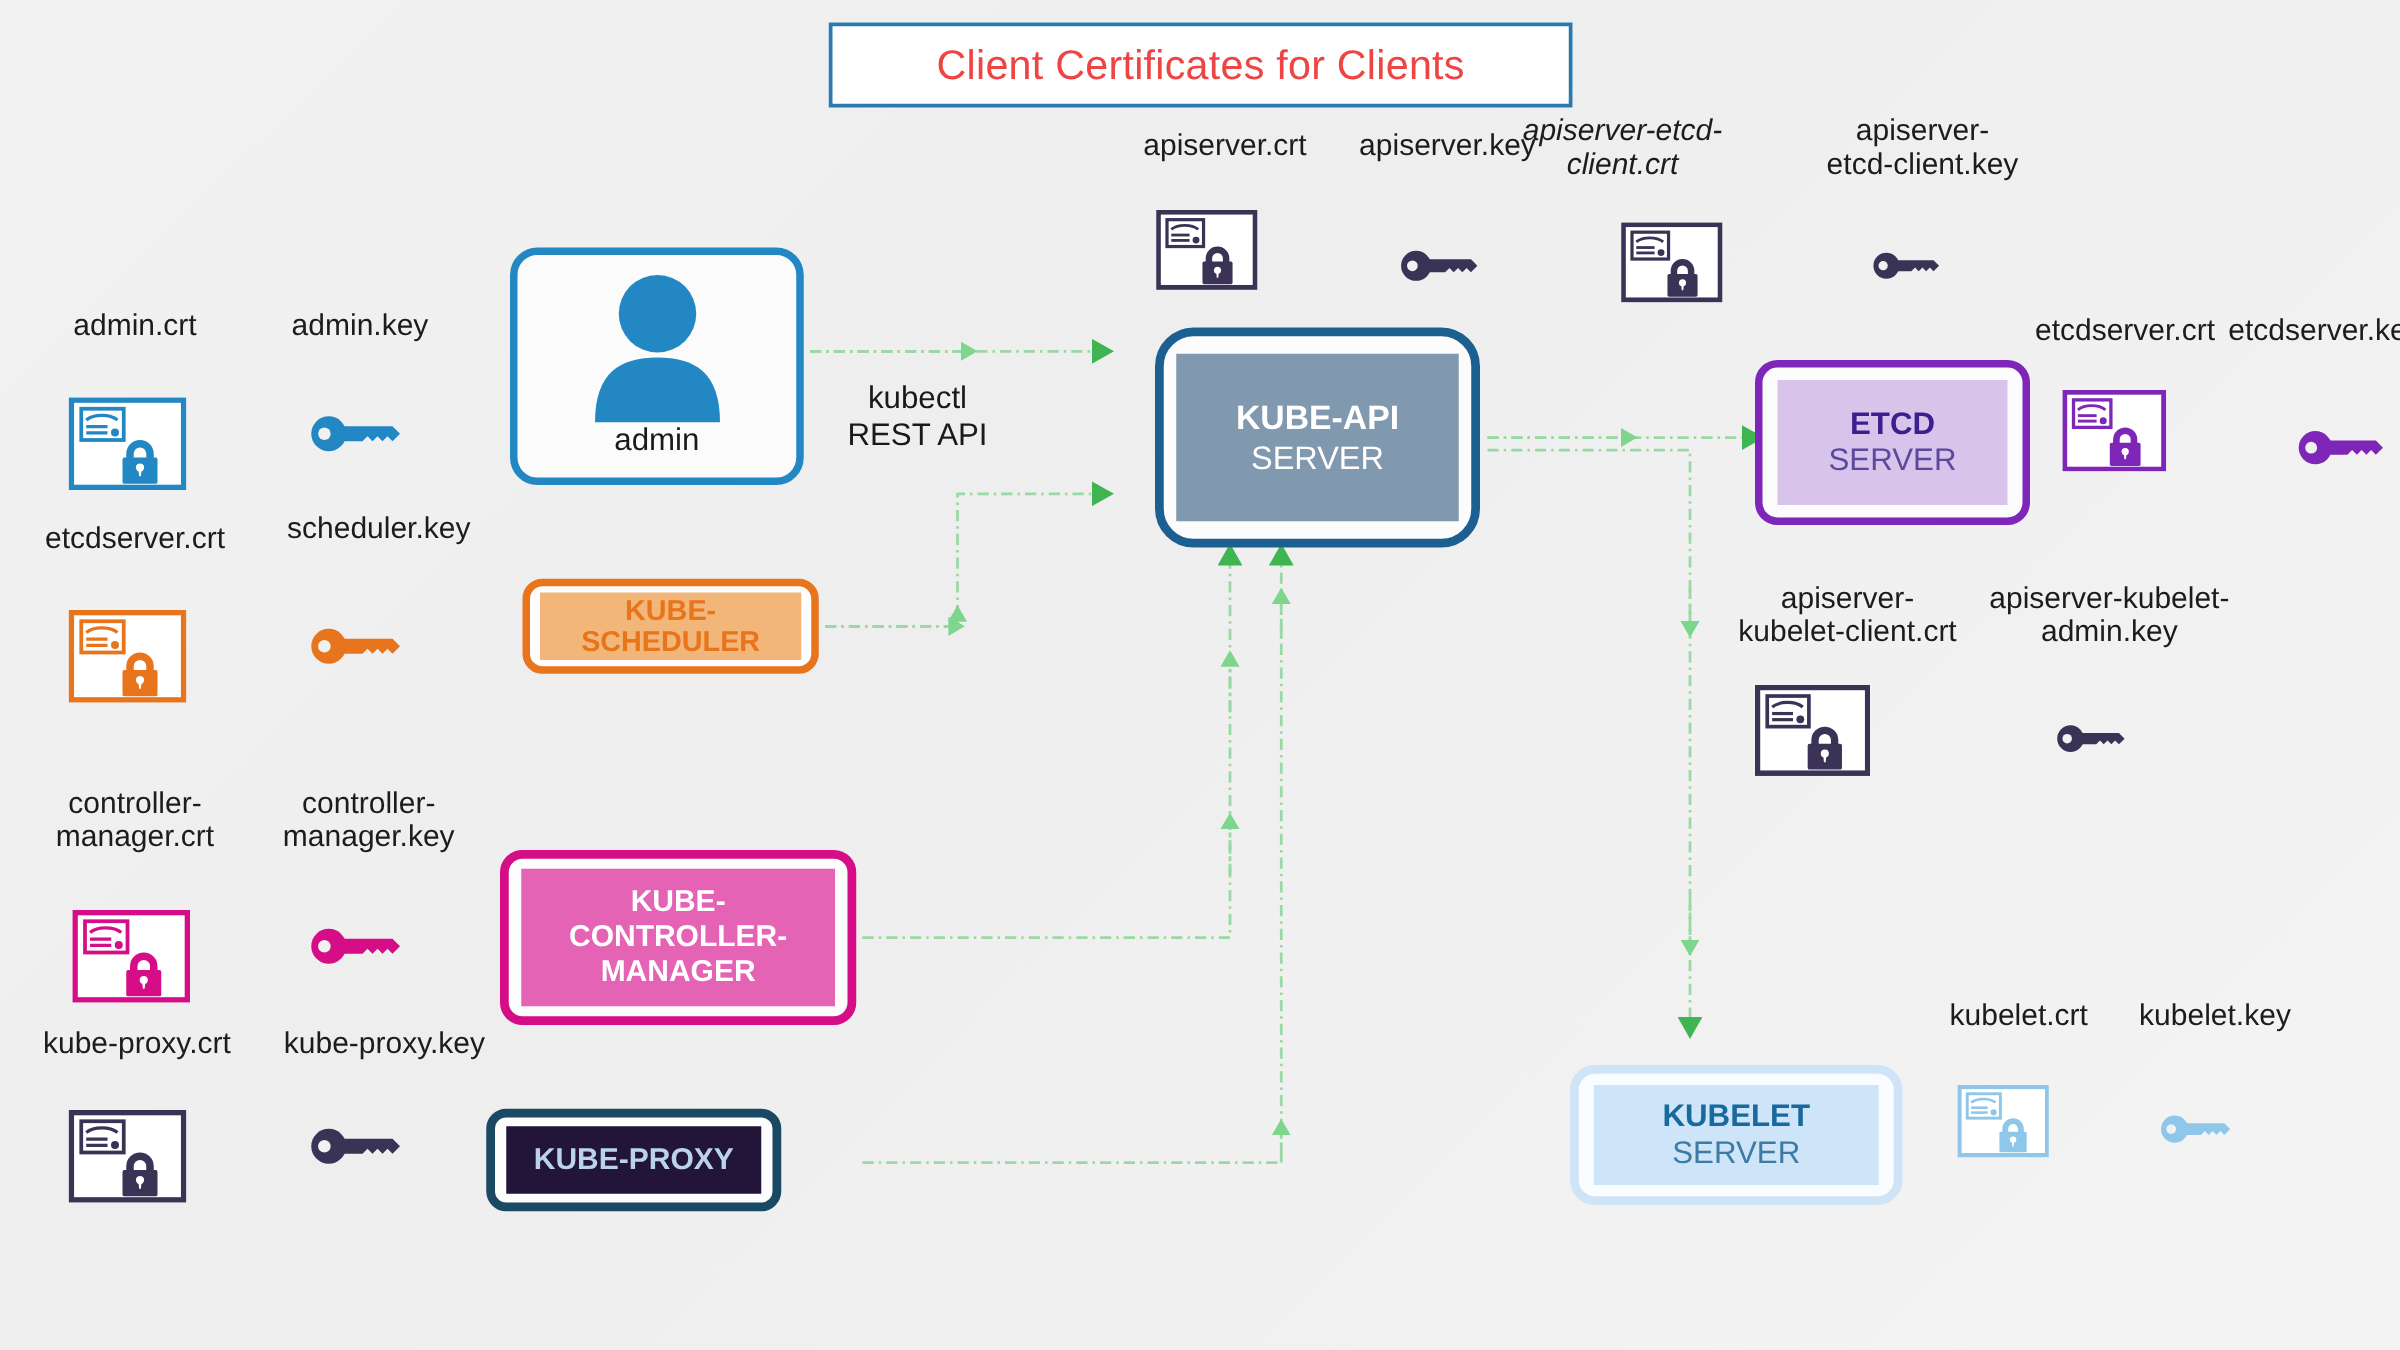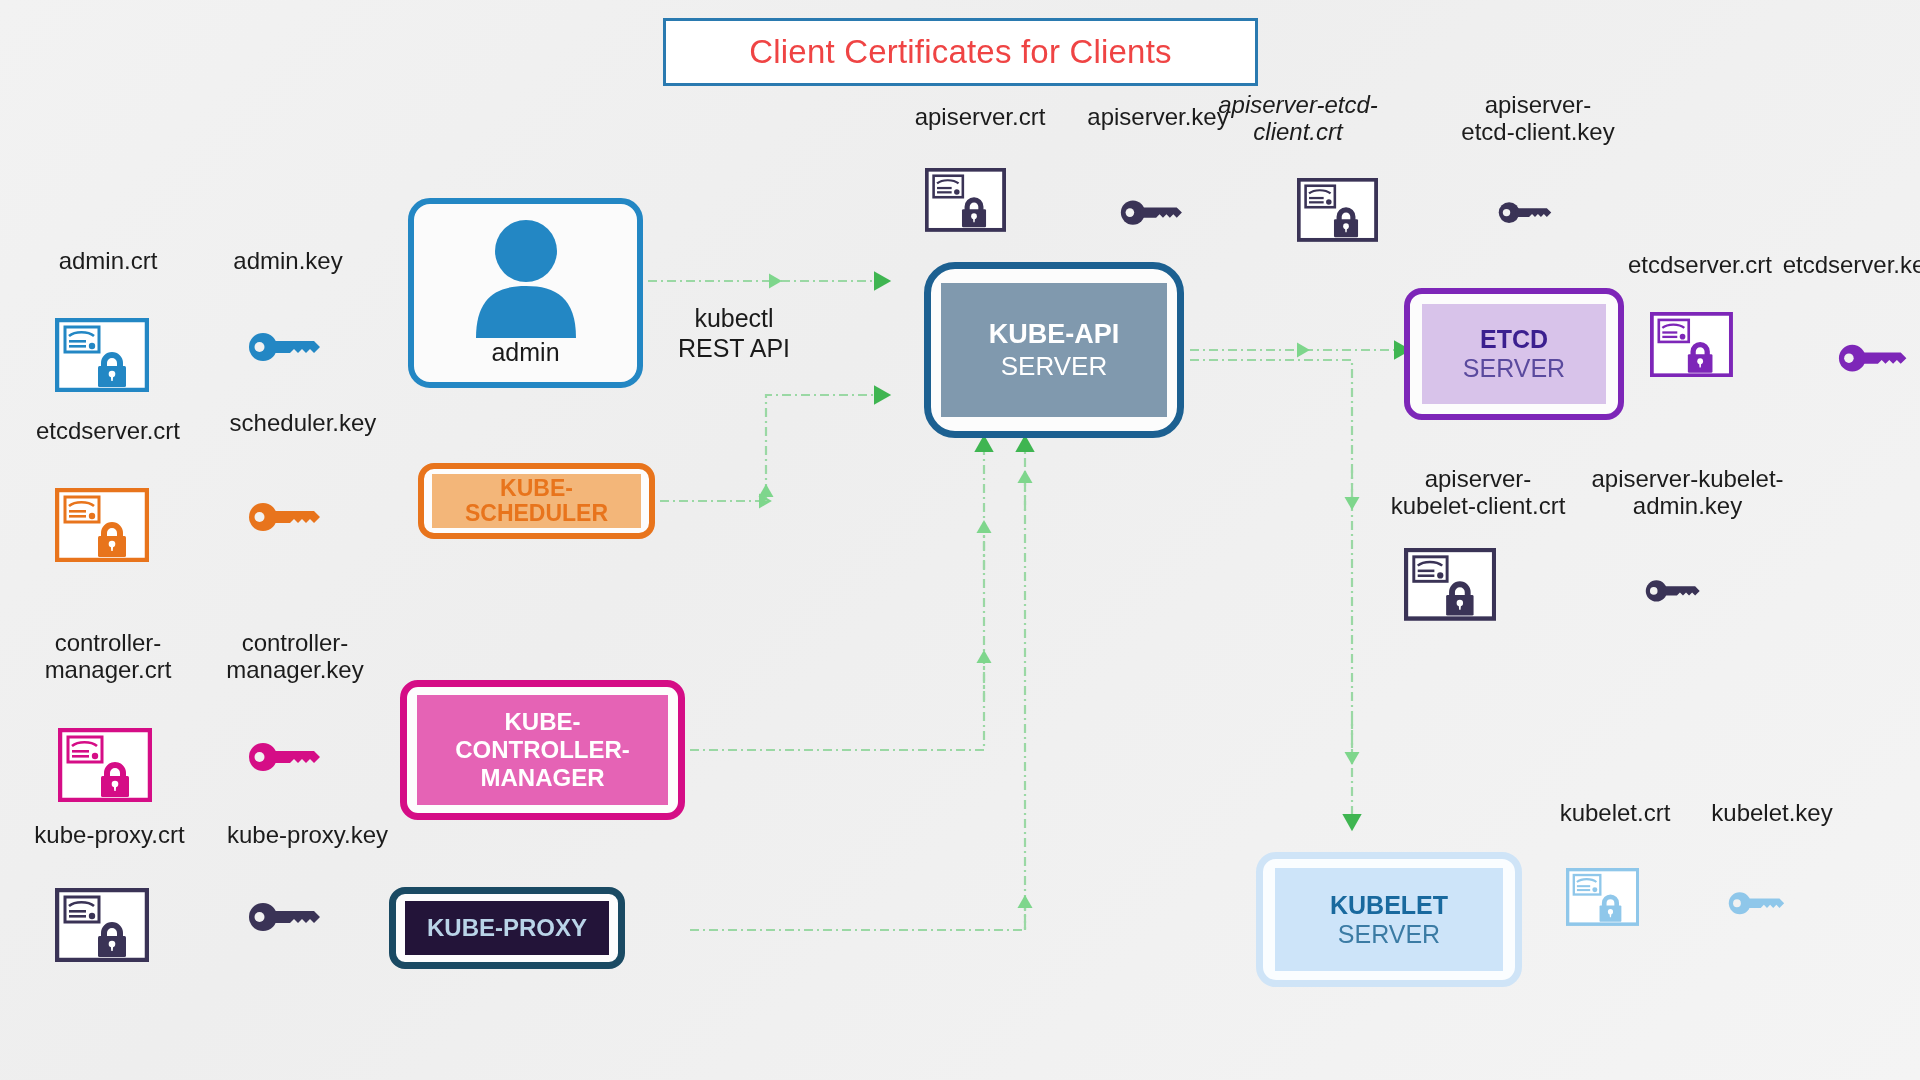--- a/index.html
+++ b/index.html
@@ -59,21 +59,21 @@
   #etcd-box{
     left:1404px;top:288px;width:220px;height:132px;
     border:6px solid #7d26b8;border-radius:18px;background:#fcfcfc;
     padding:10px 12px;
   }
   #etcd-box .inner{background:#d8c3ea;}
   #etcd-box .t1{font-size:25px;color:#3b1f8f;}
   #etcd-box .t2{font-size:25px;color:#5a4a9e;}
   
   #kubelet-box{
-    left:1256px;top:852px;width:266px;height:135px;
+    left:1256px;top:852px;width:266px;height:112px;
     border:7px solid #cfe4f7;border-radius:20px;background:#fafdff;
     padding:9px 12px;
   }
   #kubelet-box .inner{background:#cde4f9;}
   #kubelet-box .t1{font-size:25px;color:#19699e;}
   #kubelet-box .t2{font-size:25px;color:#3b7ba4;}
   
   #scheduler-box{
     left:418px;top:463px;width:237px;height:76px;
     border:6px solid #e8741c;border-radius:16px;background:#fdfdfd;

